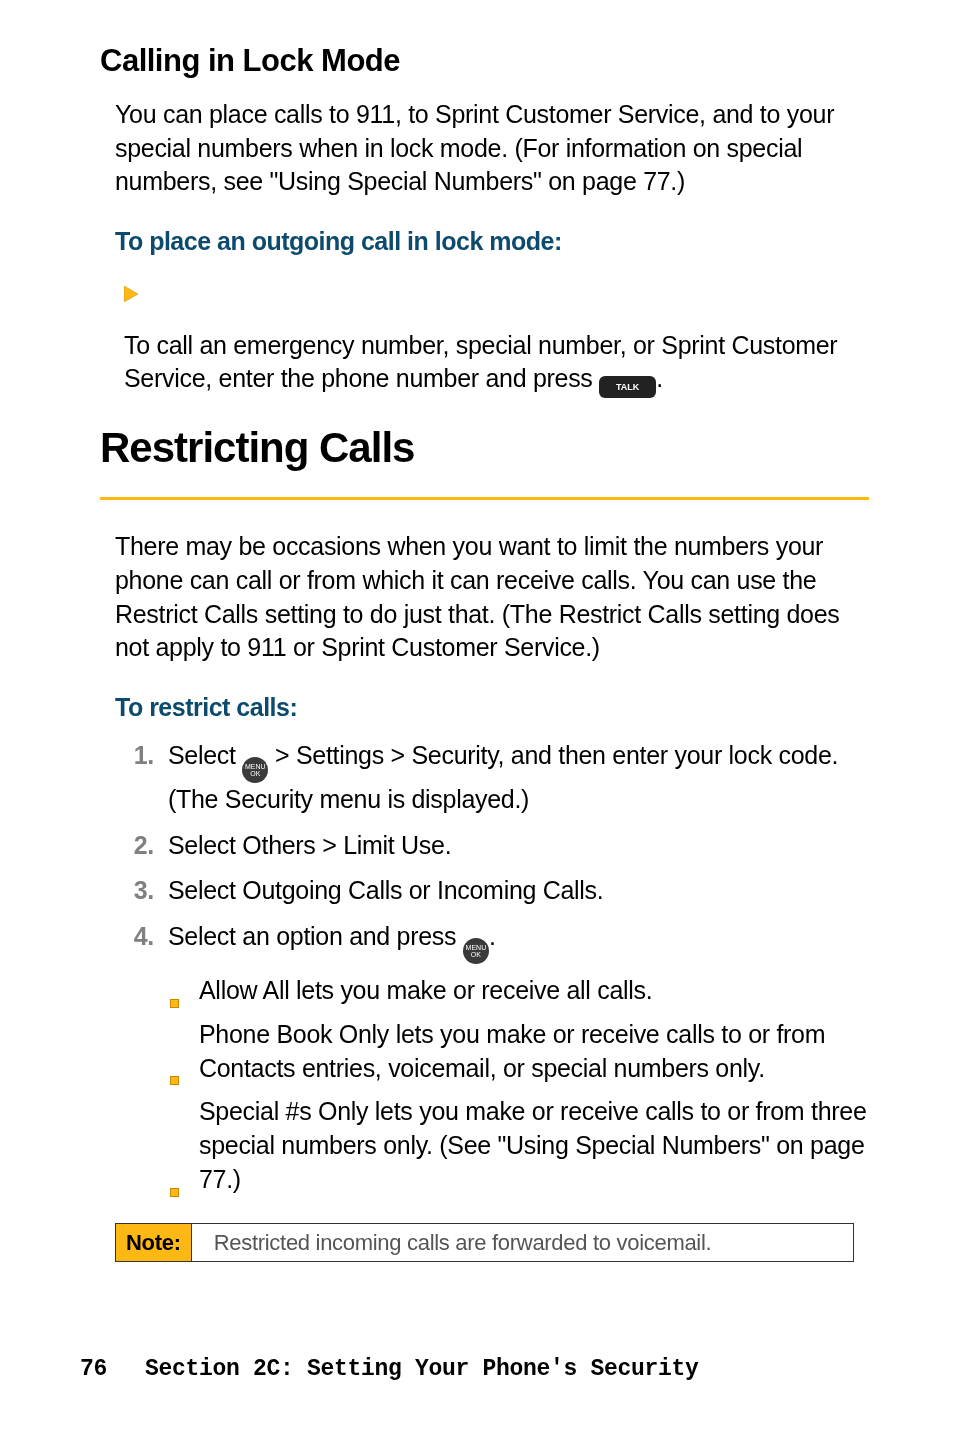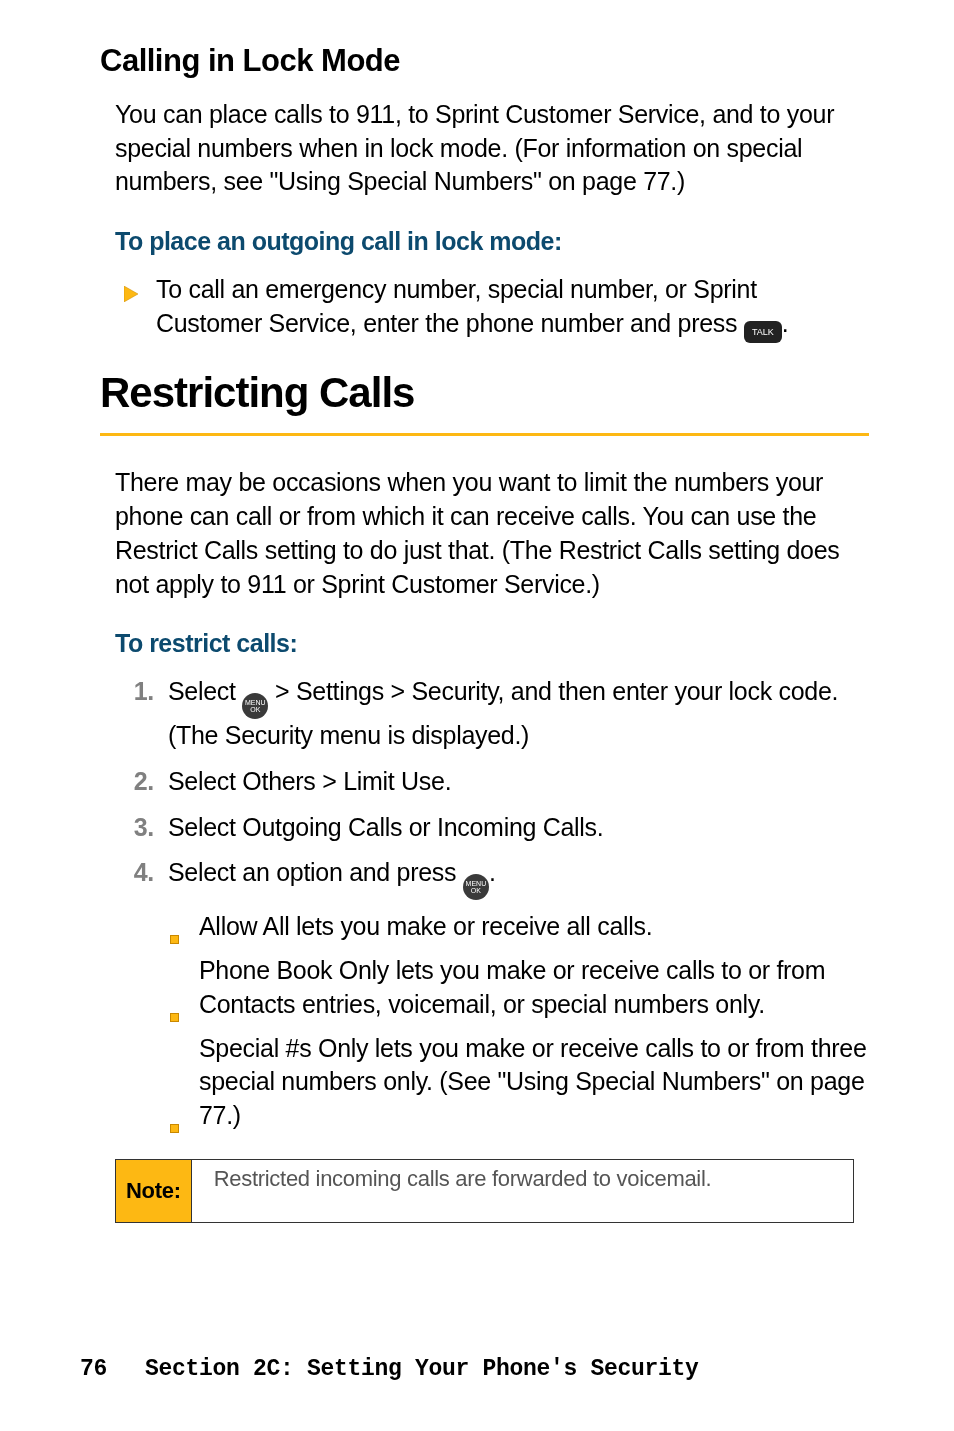--- a/index.html
+++ b/index.html
@@ -34,31 +34,32 @@
     margin-bottom: 14px;
     letter-spacing: -0.5px;
   }
   .arrow-row {
     display: flex;
     margin-left: 24px;
     margin-bottom: 22px;
     gap: 18px;
     font-size: 25px;
     letter-spacing: -0.3px;
+    flex-direction: column;
   }
   .arrow-icon {
     flex-shrink: 0;
     padding-top: 4px;
   }
   .arrow-content { flex: 1; }
   .h1 {
     font-size: 42px;
     font-weight: 700;
     letter-spacing: -1px;
-    margin-bottom: 12px;
+    margin-bottom: 20px;
   }
   .h1-rule {
     border: none;
     border-top: 3px solid #fdb813;
     margin-bottom: 30px;
   }
   .ol {
     list-style: none;
     margin-left: 24px;
     font-size: 25px;
@@ -101,21 +102,21 @@
   .note-box {
     display: flex;
     border: 1px solid #333;
     margin: 16px 15px 0 15px;
     font-size: 22px;
     letter-spacing: -0.3px;
   }
   .note-label {
     background: #fdb813;
     font-weight: 700;
-    padding: 16px 10px;
+    padding: 4px 10px;
     border-right: 1px solid #333;
     flex-shrink: 0;
   }
   .note-text {
     padding: 4px 22px;
     color: #555;
   }
   .footer {
     position: absolute;
     bottom: 46px;
@@ -125,27 +126,27 @@
     letter-spacing: -0.3px;
     font-family: Liberation Mono, monospace;
   }
   .footer .pageno {
     margin-right: 38px;
   }
   .key-icon {
     display: inline-flex;
     align-items: center;
     justify-content: center;
-    width: 38px;
+    width: 57px;
     height: 22px;
     background: #222;
     border-radius: 6px;
     color: #fff;
     font-size: 9px;
-    font-weight: 400;
+    font-weight: 700;
     vertical-align: -3px;
     letter-spacing: 0;
   }
   .menu-ok-icon {
     display: inline-flex;
     align-items: center;
     justify-content: center;
     width: 26px;
     height: 26px;
     background: #3a3a3a;

